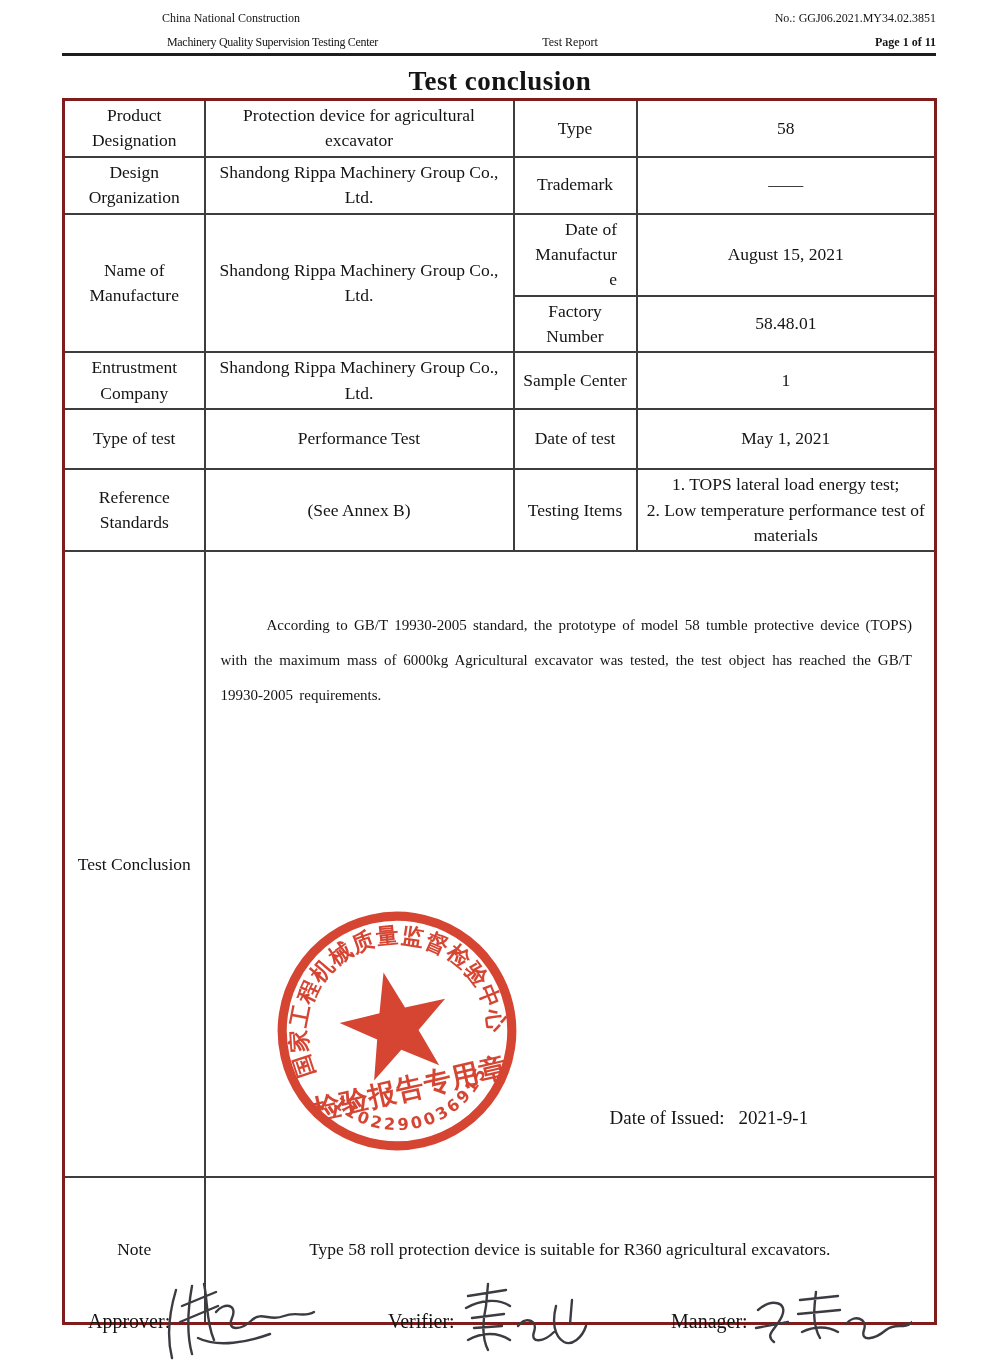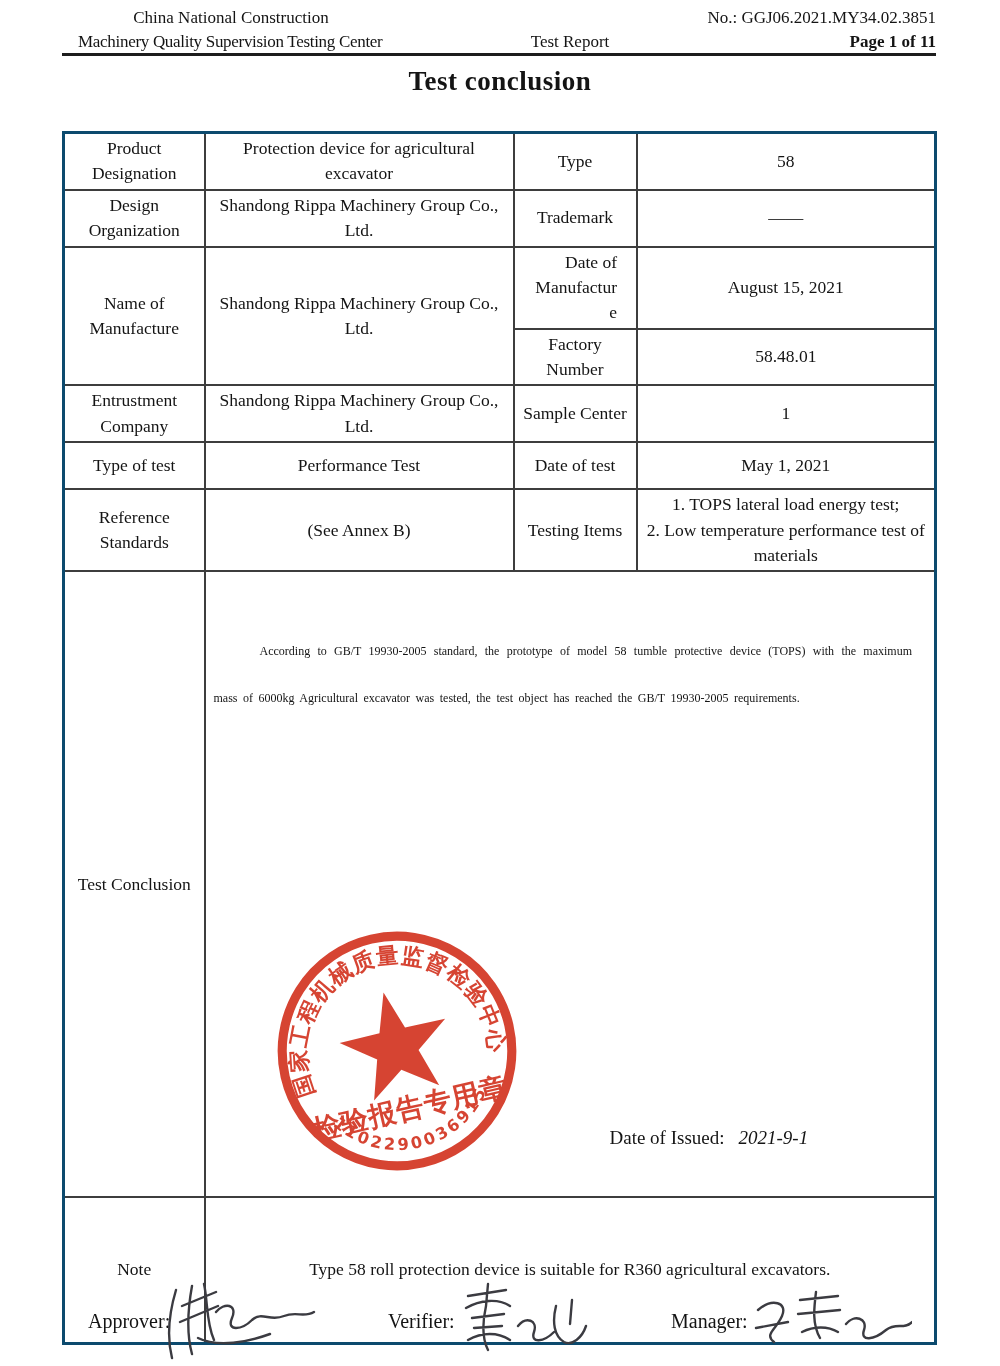--- a/index.html
+++ b/index.html
@@ -1,46 +1,46 @@
 <!DOCTYPE html>
 <html><head>
 <meta charset="utf-8">
 <style>
   html,body { margin:0; padding:0; background:#ffffff; }
   .page {
     position:relative; width:1000px; height:1366px; background:#ffffff;
     font-family:"Liberation Serif","DejaVu Serif",serif; color:#141414; overflow:hidden;
   }
   
-  .hdr-item { position:absolute; font-size:17px; line-height:20px; white-space:nowrap; }
+  .hdr-item { position:absolute; font-size:12px; line-height:20px; white-space:nowrap; }
   .h-org1 { left:90px; top:8px; width:282px; text-align:center; }
-  .h-org2 { left:78px; top:32px; width:300px; text-align:left; letter-spacing:-0.3px; }
+  .h-org2 { left:78px; top:32px; width:300px; text-align:right; letter-spacing:-0.3px; }
   .h-report { left:470px; top:32px; width:200px; text-align:center; }
   .h-no { right:64px; top:8px; text-align:right; }
   .h-page { right:64px; top:32px; text-align:right;font-weight:bold; }
   .header-rule { position:absolute; left:62px; right:64px; top:53px; border-top:3px solid #1d1d1d; }
   
   .title { position:absolute; left:0; top:66px; width:1000px; margin:0; text-align:center;
            font-size:27px; font-weight:bold; letter-spacing:0.5px; }
   
-  table.report { position:absolute; left:62px; top:131px; width:872px;
+  table.report { position:absolute; left:62px; top:98px; width:872px;
                  border-collapse:collapse; table-layout:fixed;
-                 border:3px solid #0c4a6e; }
+                 border:3px solid #7f1d1d; }
   table.report td { border:2px solid #3d3d3d; text-align:center; vertical-align:middle;
                     font-size:17.5px; padding:2px 6px; line-height:1.45; }
   td.items-cell { text-align:left; padding:4px 8px 4px 10px; line-height:1.55;border-radius:27px; }
   td.note-text { text-align:left; padding-left:16px; }
   .narrow-label { display:inline-block; max-width:84px; overflow-wrap:break-word;text-align:right; }
   
   td.concl-cell { padding:0; vertical-align:top; }
   .concl-box { position:relative; width:100%; height:566px; }
-  .concl-par { margin:54px 16px 0 2px; text-indent:46px; text-align:justify;
-               font-size:12px; line-height:47px; word-spacing:2.5px; }
+  .concl-par { margin:54px 16px 0 9px; text-indent:46px; text-align:justify;
+               font-size:15px; line-height:35px; word-spacing:2.5px; }
   .date-issued { position:absolute; left:398px; top:496px; font-size:19px; white-space:nowrap; }
-  .date-issued .val { margin-left:14px;font-style:italic; }
+  .date-issued .val { margin-left:14px; }
   
   .stamp { position:absolute; left:58px; top:296px; width:254px; height:254px;
            transform:rotate(-13deg); opacity:0.95; }
   .stamp text { font-family:"DejaVu Sans","Liberation Sans",sans-serif; }
   
   .f-label { position:absolute; font-size:20px; white-space:nowrap;margin-left:16px; }
   .sig { position:absolute; }
   .sig path { fill:none; stroke:#3b3b41; stroke-width:2.4; stroke-linecap:round; stroke-linejoin:round; }
 </style>
 </head>
@@ -88,21 +88,21 @@
     <tr style="height:56px">
       <td>Factory Number</td>
       <td>58.48.01</td>
     </tr>
     <tr style="height:55px">
       <td>Entrustment Company</td>
       <td>Shandong Rippa Machinery Group Co., Ltd.</td>
       <td>Sample Center</td>
       <td>1</td>
     </tr>
-    <tr style="height:47px">
+    <tr style="height:60px">
       <td>Type of test</td>
       <td>Performance Test</td>
       <td>Date of test</td>
       <td>May 1, 2021</td>
     </tr>
     <tr style="height:82px">
       <td>Reference Standards</td>
       <td>(See Annex B)</td>
       <td>Testing Items</td>
       <td class="items-cell">

